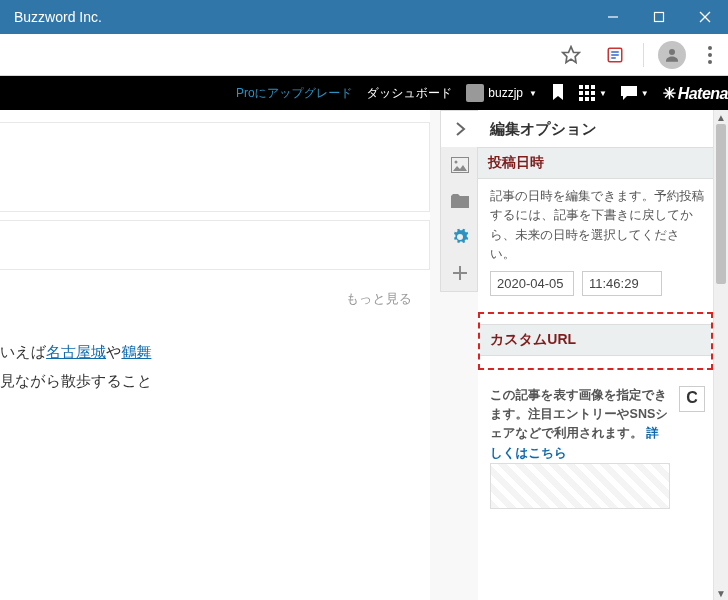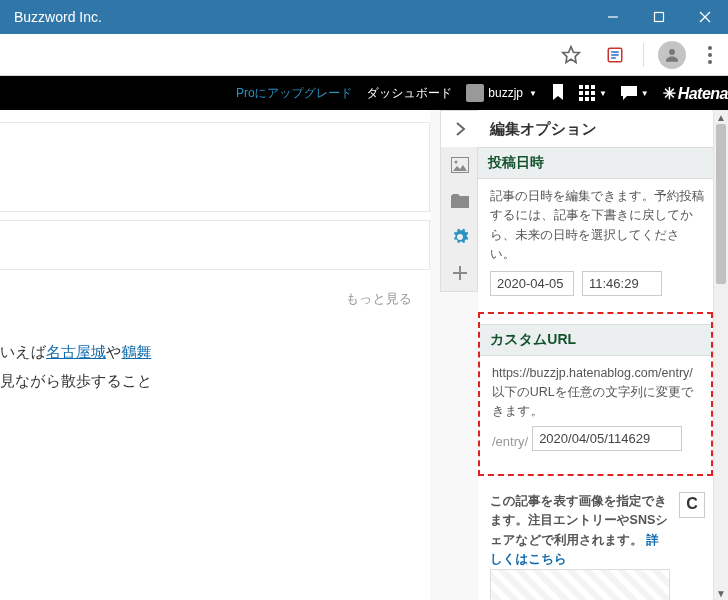--- a/index.html
+++ b/index.html
@@ -36,21 +36,21 @@
   .tool-col { position:absolute; left: 440px; top:0; width: 38px; background:#eee; border:1px solid #ddd; }
   .tool-col .tool { width: 38px; height: 36px; display:flex; align-items:center; justify-content:center; color:#8a8a8a; font-size:18px; }
   .tool-col .tool.active { background:#fff; }
   .panel { position:absolute; left: 478px; right: 14px; top:0; bottom:0; overflow:hidden; background:#fff; border-right:1px solid #e3e3e3; }
   .scrollbar { position:absolute; right:0; top:0; bottom:0; width:14px; background:#f0f0f0; }
   .scroll-thumb { position:absolute; right:2px; top:14px; width:10px; height:160px; background:#c0c0c0; border-radius:2px; }
   .scroll-arrow { position:absolute; right:0; width:14px; height:14px; display:flex;align-items:center;justify-content:center; color:#666; font-size:10px; }
   
   .panel-inner { padding: 0 8px 0 12px; font-size: 12.5px; color:#555; }
   .panel-title { font-size: 15px; font-weight:bold; color:#333; padding: 10px 0 8px 0; }
-  .sect-head { font-size: 14px; font-weight:bold; color:#14532d; background:#eceff0; margin: 0 -8px 0 -12px; padding: 6px 10px; border-top:1px solid #ddd; border-bottom:1px solid #ddd; }
+  .sect-head { font-size: 14px; font-weight:bold; color:#7f1d1d; background:#eceff0; margin: 0 -8px 0 -12px; padding: 6px 10px; border-top:1px solid #ddd; border-bottom:1px solid #ddd; }
   .sect-body { padding: 8px 0 10px 0; line-height: 1.55; }
   .inputs-row { display:flex; gap:8px; margin-top:6px; }
   .txt { border:1px solid #ccc; padding:4px 6px; font-size:13px; color:#444; background:#fff; }
   .red-box { border: 2px dashed #d22; margin: 6px -8px 0 -12px; padding: 0 10px 12px 12px; }
   .url-prefix { color:#999; font-size:13px; display:inline-block; padding-top:6px; }
   .url-row { display:flex; align-items:center; gap:4px; margin-top:4px; }
   .thumb-row { display:flex; gap:8px; margin-top:8px; align-items:flex-start; }
   .thumb-box { width: 180px; height: 46px; border:1px solid #ddd; background:repeating-linear-gradient(45deg,#f4f4f4,#f4f4f4 6px,#fff 6px,#fff 12px); display:flex;align-items:center;justify-content:center; color:#bbb; font-size:10px; }
   .refresh-btn { width:26px;height:26px;border:1px solid #ccc;display:flex;align-items:center;justify-content:center;font-size:16px;color:#333;font-weight:bold; }
   .more-link { color:#0f6aad; }
@@ -199,27 +199,20 @@
       <div class="sect-body">
         <div>記事の日時を編集できます。予約投稿するには、記事を下書きに戻してから、未来の日時を選択してください。</div>
         <div class="inputs-row">
           <input class="txt" style="width: 84px;" value="2020-04-05">
           <input class="txt" style="width: 80px;" value="11:46:29">
         </div>
       </div>
 
       <div class="red-box">
         <div class="sect-head" style="margin:10px -10px 0 -12px;">カスタムURL</div>
-        <div class="sect-body">
-          <div>https://buzzjp.hatenablog.com/entry/以下のURLを任意の文字列に変更できます。</div>
-          <div class="url-row">
-            <span class="url-prefix">/entry/</span>
-            <input class="txt" style="width: 150px;" value="2020/04/05/114629">
-          </div>
-        </div>
       </div>
 
       <div class="sect-body">
         <div class="thumb-row">
           <div style="flex:1;font-weight:bold;">
             <span>この記事を表す画像を指定できます。注目エントリーやSNSシェアなどで利用されます。</span>
             <span class="more-link">詳しくはこちら</span>
           </div>
           <div class="refresh-btn">C</div>
         </div>

